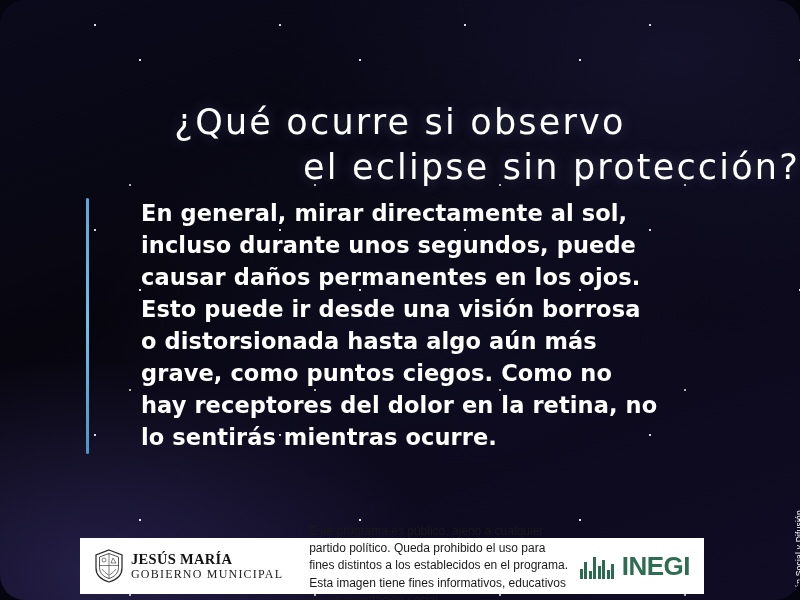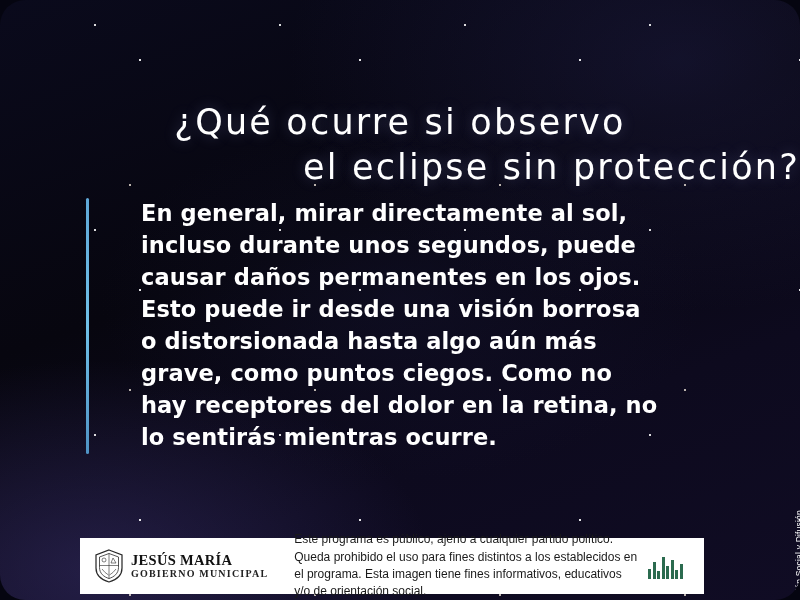--- a/index.html
+++ b/index.html
@@ -149,25 +149,24 @@
     display: block;
     font-family: "Liberation Serif", serif;
     font-weight: 700;
     font-size: 14.5px;
     color: #111111;
     letter-spacing: 0.3px;
   }
   .muni-name .m2 {
     display: block;
     font-family: "Liberation Serif", serif;
-    font-size: 10px;
+    font-size: 12px;
     color: #222222;
     letter-spacing: 1.2px;
     margin-top: 1px;
-    font-weight: bold;
   }
   .legal {
     flex: 1 1 auto;
     font-size: 12px;
     line-height: 1.45;
     color: #1a1a1a;
     padding: 0 10px 0 14px;
     font-family: "Liberation Sans", sans-serif;
   }
   .footer-right {
@@ -241,16 +240,17 @@
       <div class="inegi-mark">
         <span style="height:10px"></span>
         <span style="height:17px"></span>
         <span style="height:8px"></span>
         <span style="height:22px"></span>
         <span style="height:13px"></span>
         <span style="height:19px"></span>
         <span style="height:9px"></span>
         <span style="height:15px"></span>
       </div>
+      <div class="inegi-word">INEGI</div>
     </div>
 
   </div>
 </div>
 
 </body></html>

